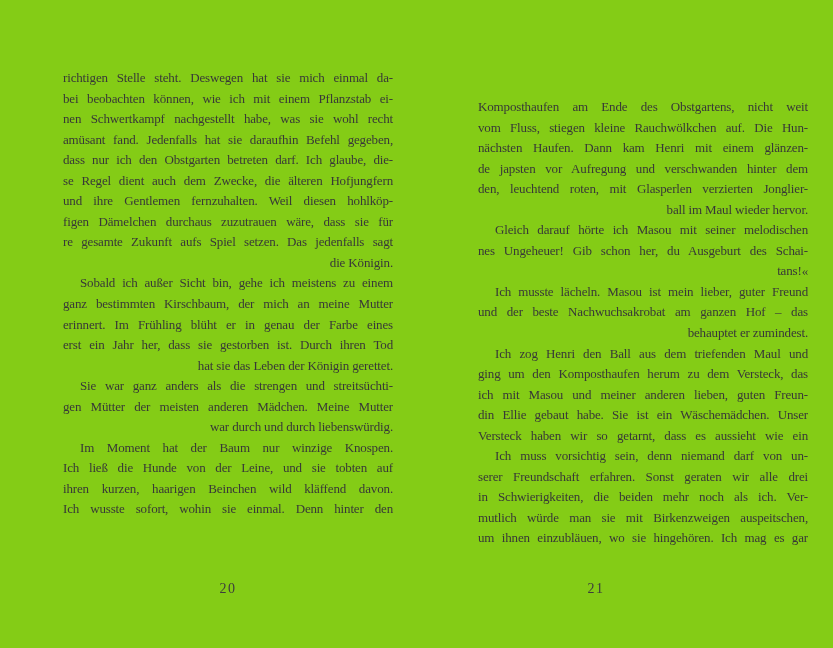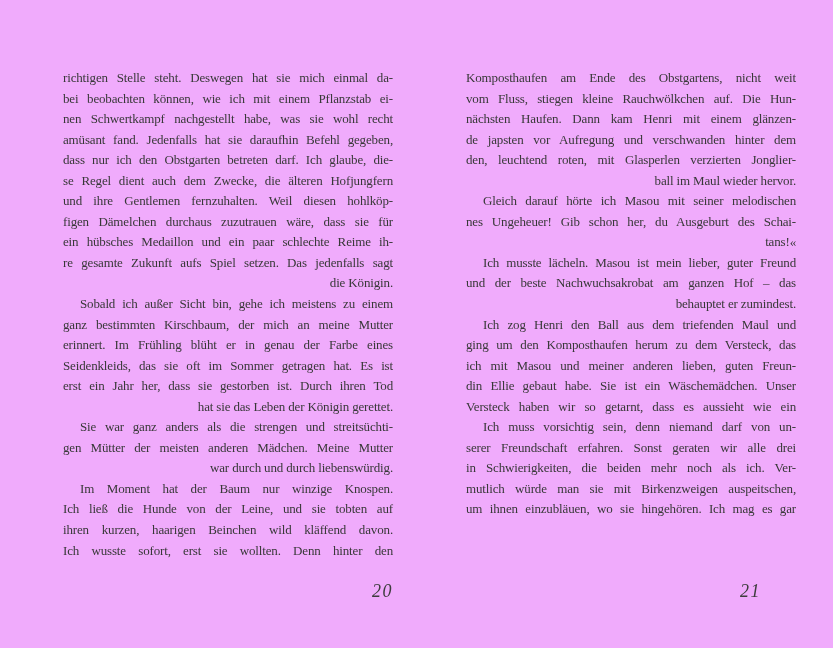--- a/index.html
+++ b/index.html
@@ -4,89 +4,86 @@
 <style>
   html, body {
     margin: 0;
     padding: 0;
     background: #ffffff;
   }
   .sheet {
     position: relative;
     width: 833px;
     height: 648px;
-    background: #f0abfc;
+    background: #84cc16;
     font-family: "Liberation Serif", serif;
     color: #383838;
     overflow: hidden;
   }
   .text-block {
     position: absolute;
     top: 68px;
     width: 330px;
     font-size: 13px;
     line-height: 20.55px;
     letter-spacing: -0.15px;
   }
   .text-block.left  { left: 63px;  }
-  .text-block.right { left: 466px; }
+  .text-block.right { left: 478px; margin-top: 29px; }
   .line {
     height: 20.55px;
     text-align: right;
   }
   .line.just {
     text-align: justify;
     text-align-last: justify;
   }
   .line.ind {
     text-indent: 17px;
   }
   .pageno {
     position: absolute;
     top: 581px;
     width: 330px;
-    text-align: right;
-    font-style: italic;
-    font-size: 18px;
+    text-align: center;
+    font-size: 14px;
     letter-spacing: 1.5px;
     color: #3d3d3d;
   }
   .pageno.left  { left: 63px;  }
   .pageno.right { left: 431px; }
 </style>
 </head>
 <body>
 
 <div class="sheet">
 
   <div class="text-block left">
       <div class="line just">richtigen Stelle steht. Deswegen hat sie mich einmal da-</div>
       <div class="line just">bei beobachten können, wie ich mit einem Pflanzstab ei-</div>
       <div class="line just">nen Schwertkampf nachgestellt habe, was sie wohl recht</div>
       <div class="line just">amüsant fand. Jedenfalls hat sie daraufhin Befehl gegeben,</div>
       <div class="line just">dass nur ich den Obstgarten betreten darf. Ich glaube, die-</div>
       <div class="line just">se Regel dient auch dem Zwecke, die älteren Hofjungfern</div>
       <div class="line just">und ihre Gentlemen fernzuhalten. Weil diesen hohlköp-</div>
       <div class="line just">figen Dämelchen durchaus zuzutrauen wäre, dass sie für</div>
-      <div class="line just">ein hübsches Medaillon und ein paar schlechte Reime ih-</div>
       <div class="line just">re gesamte Zukunft aufs Spiel setzen. Das jedenfalls sagt</div>
       <div class="line">die Königin.</div>
       <div class="line just ind">Sobald ich außer Sicht bin, gehe ich meistens zu einem</div>
       <div class="line just">ganz bestimmten Kirschbaum, der mich an meine Mutter</div>
       <div class="line just">erinnert. Im Frühling blüht er in genau der Farbe eines</div>
-      <div class="line just">Seidenkleids, das sie oft im Sommer getragen hat. Es ist</div>
       <div class="line just">erst ein Jahr her, dass sie gestorben ist. Durch ihren Tod</div>
       <div class="line">hat sie das Leben der Königin gerettet.</div>
       <div class="line just ind">Sie war ganz anders als die strengen und streitsüchti-</div>
       <div class="line just">gen Mütter der meisten anderen Mädchen. Meine Mutter</div>
       <div class="line">war durch und durch liebenswürdig.</div>
       <div class="line just ind">Im Moment hat der Baum nur winzige Knospen.</div>
       <div class="line just">Ich ließ die Hunde von der Leine, und sie tobten auf</div>
       <div class="line just">ihren kurzen, haarigen Beinchen wild kläffend davon.</div>
-      <div class="line just">Ich wusste sofort, erst sie wollten. Denn hinter den</div>
+      <div class="line just">Ich wusste sofort, wohin sie einmal. Denn hinter den</div>
     </div>
 
   <div class="text-block right">
       <div class="line just">Komposthaufen am Ende des Obstgartens, nicht weit</div>
       <div class="line just">vom Fluss, stiegen kleine Rauchwölkchen auf. Die Hun-</div>
       <div class="line just">nächsten Haufen. Dann kam Henri mit einem glänzen-</div>
       <div class="line just">de japsten vor Aufregung und verschwanden hinter dem</div>
       <div class="line just">den, leuchtend roten, mit Glasperlen verzierten Jonglier-</div>
       <div class="line">ball im Maul wieder hervor.</div>
       <div class="line just ind">Gleich darauf hörte ich Masou mit seiner melodischen</div>

